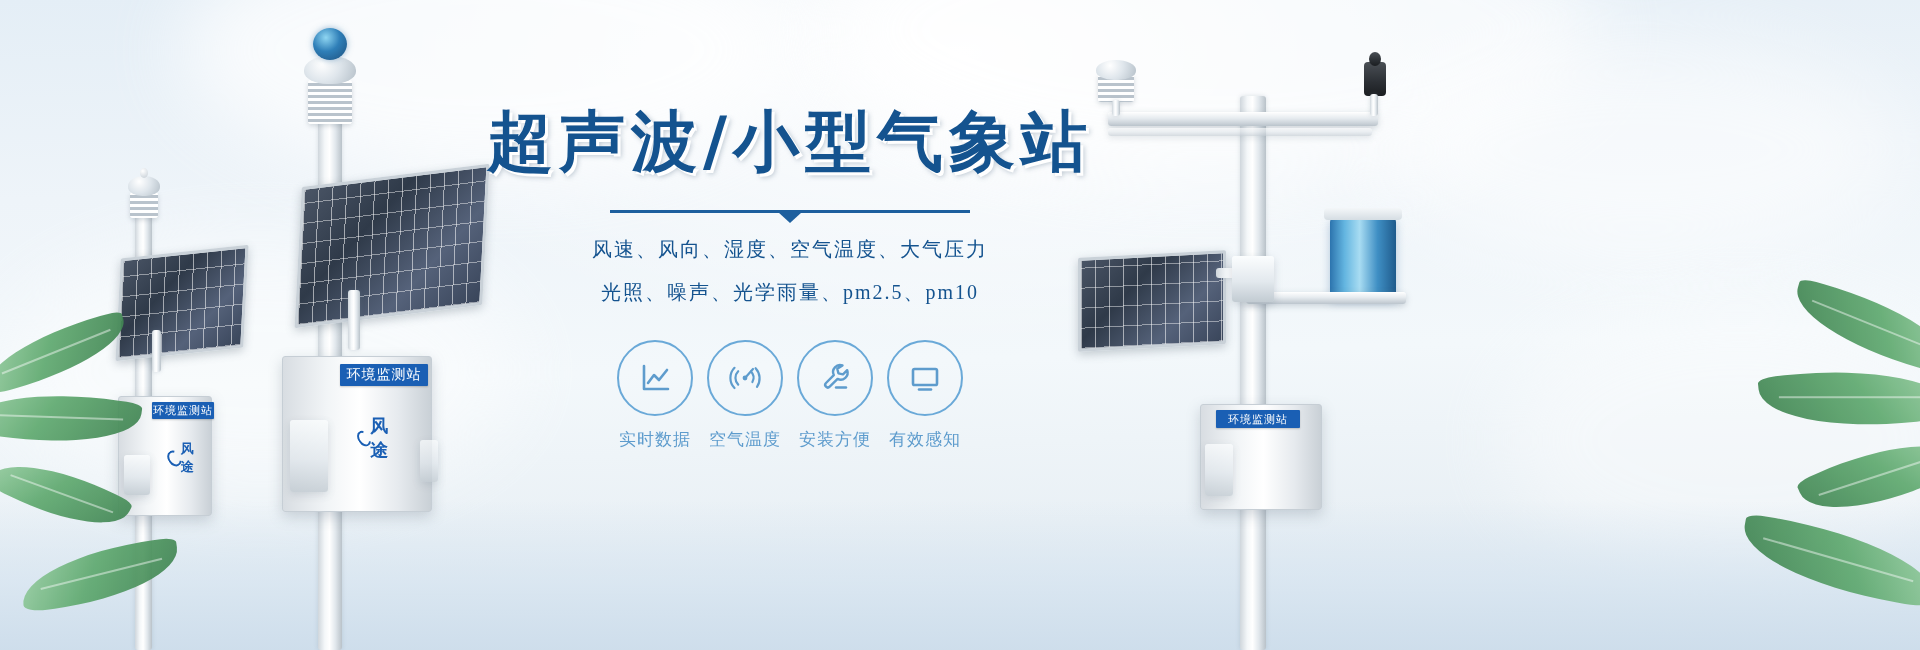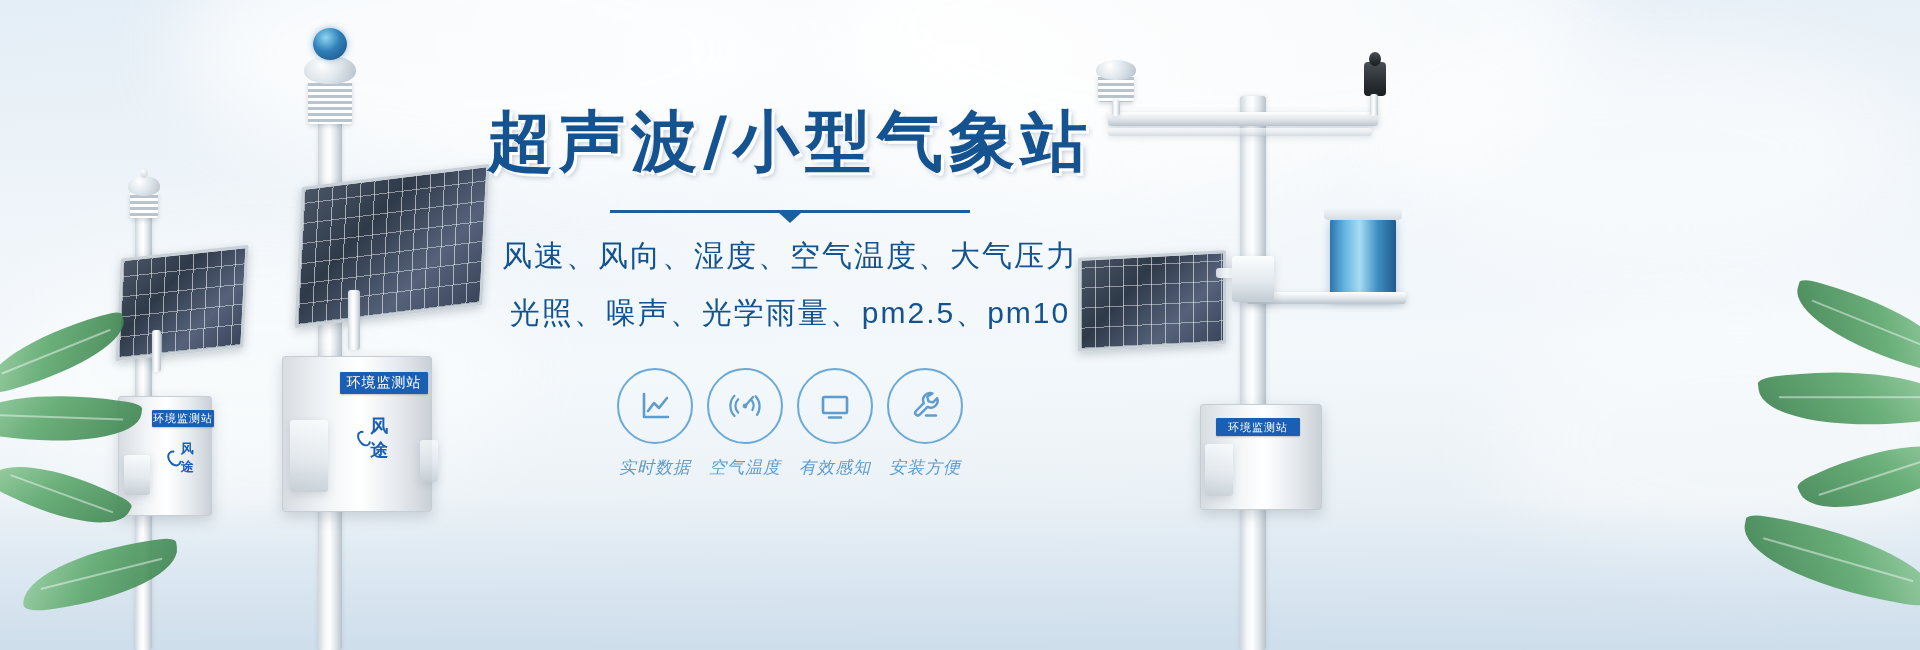--- a/index.html
+++ b/index.html
@@ -49,21 +49,20 @@
     background:linear-gradient(90deg,#d8dde2 0%,#f2f5f7 30%,#ffffff 52%,#e6eaee 78%,#c9d0d6 100%);
     box-shadow:0 5px 14px rgba(100,115,130,.28);
     border:1px solid #c6ced5;
   }
   .cab-label{
     position:absolute;background:#1a5fb4;color:#ffffff;
     display:flex;align-items:center;justify-content:center;
     letter-spacing:1px;border-radius:1px;
     font-family:"Liberation Sans","DejaVu Sans",sans-serif;
     box-shadow:0 1px 2px rgba(0,0,0,.2);
-    margin-top:8px;
   }
   .brand{
     position:absolute;color:#1a5fb4;display:flex;align-items:center;gap:0;
     font-weight:bold;
   }
   .brand .gmark{
     display:inline-block;width:13px;height:13px;border:2px solid #1a5fb4;border-radius:50%;
     border-right-color:transparent;transform:rotate(-35deg);
   }
   .fins{
@@ -121,26 +120,26 @@
     font-family:"DejaVu Sans","Liberation Sans",sans-serif;
   }
   .divider{position:relative;width:360px;height:14px;margin:26px auto 0;}
   .divider .line{position:absolute;left:0;top:4px;width:360px;height:3px;background:#1d5f9e;}
   .divider .tri{
     position:absolute;left:50%;top:6px;transform:translateX(-50%);
     width:0;height:0;border-left:12px solid transparent;border-right:12px solid transparent;
     border-top:11px solid #1d5f9e;
   }
   .subline{
-    font-size:30px;color:#14538f;letter-spacing:2px;margin-top:16px;white-space:nowrap;
-    font-family:Liberation Sans, sans-serif;
+    font-size:20px;color:#14538f;letter-spacing:2px;margin-top:16px;white-space:nowrap;
+    font-family:Liberation Serif, serif;
   }
   .subline.second{}
 
-  .features{display:flex;justify-content:center;margin-top:34px;font-style:italic;}
+  .features{display:flex;justify-content:center;margin-top:34px;}
   .feature{width:90px;text-align:center;}
   .fcircle{
     width:72px;height:72px;margin:0 auto;border-radius:50%;
     border:2px solid #6aa9d8;display:flex;align-items:center;justify-content:center;
   }
   .fcircle svg{display:block;}
   .flabel{
     margin-top:12px;font-size:17px;color:#5e9ccd;letter-spacing:1px;white-space:nowrap;
     font-family:"DejaVu Sans","Liberation Sans",sans-serif;
   }
@@ -260,34 +259,34 @@
             <path d="M13.2 26.6 a9.5 9.5 0 0 1 0 -13.4"></path>
             <path d="M30.6 10.2 a15 15 0 0 1 1.4 18.6"></path>
             <path d="M9.5 30 a14.5 14.5 0 0 1 0 -20.2"></path>
           </svg>
         </div>
         <div class="flabel">空气温度</div>
       </div>
 
       <div class="feature">
         <div class="fcircle">
+          <svg width="40" height="40" viewBox="0 0 40 40" fill="none" stroke="#5e9ccd" stroke-width="2.4" stroke-linecap="round" stroke-linejoin="round">
+            <path d="M27.5 7.5 a7 7 0 0 0 -8.7 9.6 L11 25 a2.6 2.6 0 0 0 3.7 3.7 l7.9 -7.8 a7 7 0 0 0 9.6 -8.7 l-4.2 4.2 -4.6 -1.1 -1.1 -4.6 z"></path>
+            <line x1="21" y1="29.5" x2="31" y2="29.5"></line>
+          </svg>
+        </div>
+        <div class="flabel">安装方便</div>
+      </div>
+
+      <div class="feature">
+        <div class="fcircle">
           <svg width="40" height="40" viewBox="0 0 40 40" fill="none" stroke="#5e9ccd" stroke-width="2.6" stroke-linecap="round" stroke-linejoin="round">
             <rect x="8" y="11" width="24" height="16" rx="1.6"></rect>
             <line x1="14" y1="31.5" x2="26" y2="31.5"></line>
           </svg>
         </div>
         <div class="flabel">有效感知</div>
       </div>
 
-      <div class="feature">
-        <div class="fcircle">
-          <svg width="40" height="40" viewBox="0 0 40 40" fill="none" stroke="#5e9ccd" stroke-width="2.4" stroke-linecap="round" stroke-linejoin="round">
-            <path d="M27.5 7.5 a7 7 0 0 0 -8.7 9.6 L11 25 a2.6 2.6 0 0 0 3.7 3.7 l7.9 -7.8 a7 7 0 0 0 9.6 -8.7 l-4.2 4.2 -4.6 -1.1 -1.1 -4.6 z"></path>
-            <line x1="21" y1="29.5" x2="31" y2="29.5"></line>
-          </svg>
-        </div>
-        <div class="flabel">安装方便</div>
-      </div>
-
     </div>
   </div>
 
 </div>
 
 </body></html>

